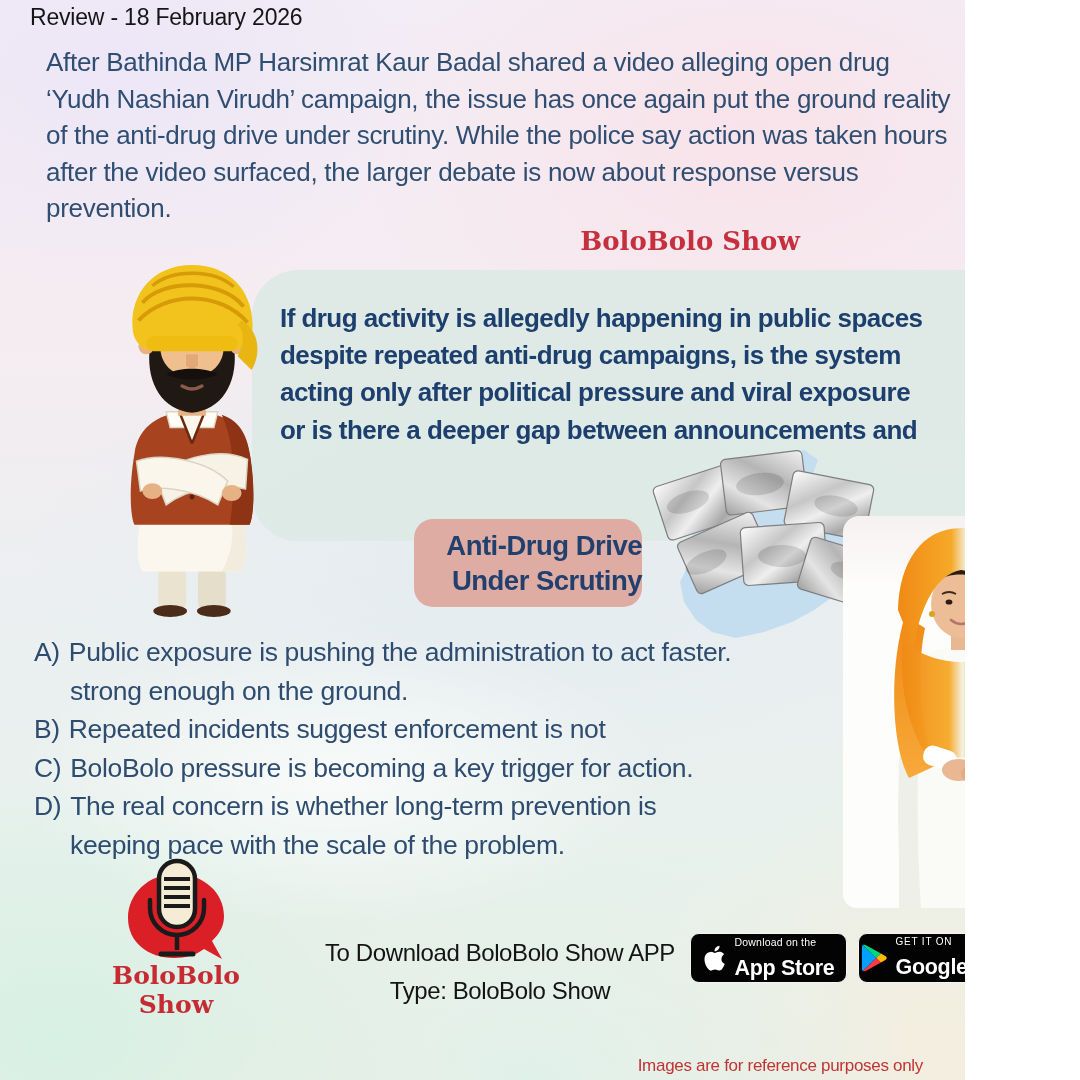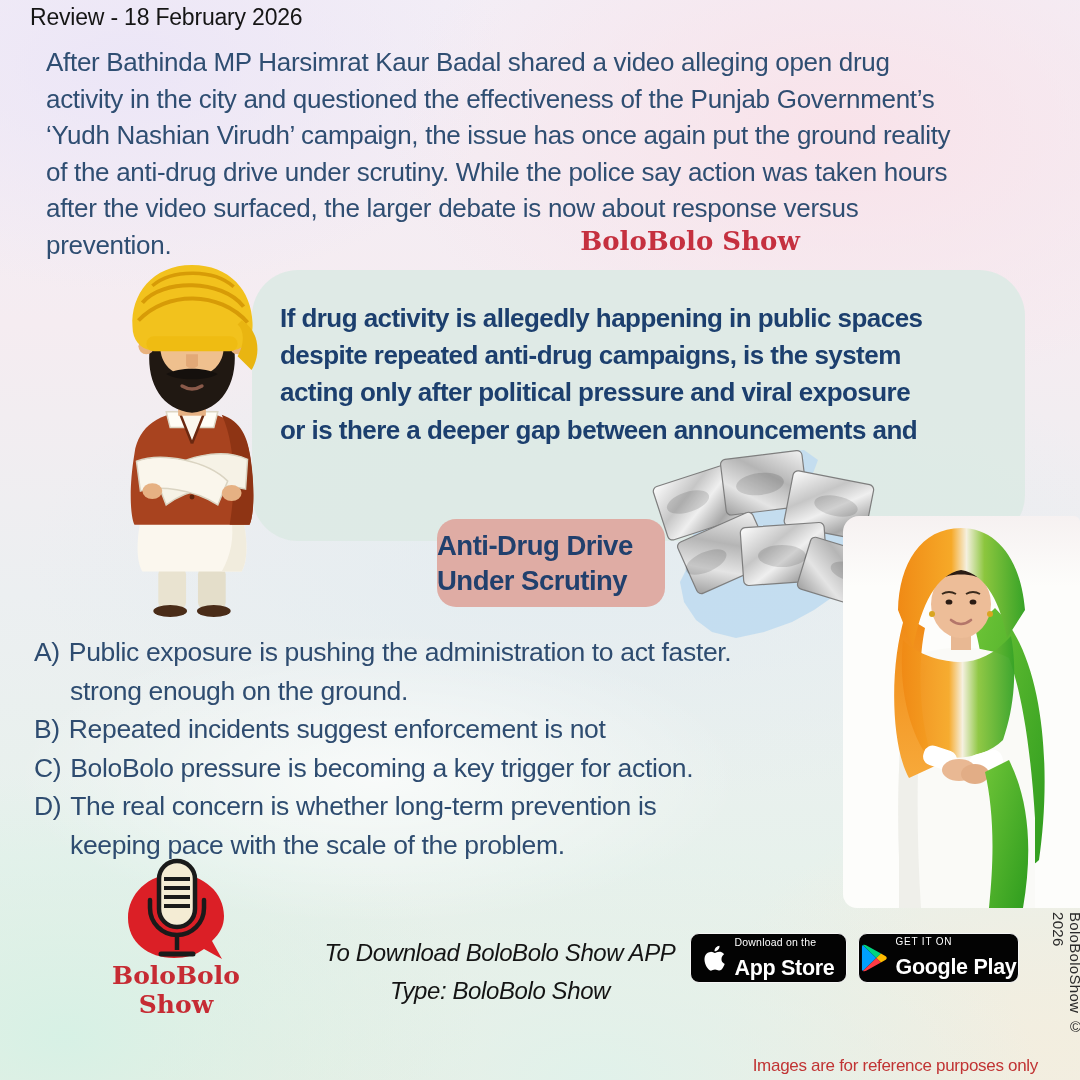--- a/index.html
+++ b/index.html
@@ -1,20 +1,20 @@
 <!DOCTYPE html>
 <html><head>
 <meta charset="utf-8">
 <style>
   * { margin:0; padding:0; box-sizing:border-box; }
   html,body { width:1080px; height:1080px; }
   body { font-family:"Liberation Sans", sans-serif; }
 
   .canvas{
-    position:relative; width:1080px; height:1080px; overflow:hidden;
+    position:relative; width:965px; height:1080px; overflow:hidden;
     background:
       radial-gradient(ellipse 60% 35% at 78% 12%, rgba(249,226,233,.95), rgba(249,226,233,0) 70%),
       radial-gradient(ellipse 50% 30% at 12% 6%,  rgba(235,229,247,.9),  rgba(235,229,247,0) 70%),
       radial-gradient(ellipse 45% 18% at 35% 72%, rgba(255,255,255,.7),  rgba(255,255,255,0) 75%),
       radial-gradient(ellipse 70% 30% at 55% 52%, rgba(226,236,240,.85), rgba(226,236,240,0) 75%),
       radial-gradient(ellipse 55% 35% at 6% 96%,  rgba(214,241,229,.95), rgba(214,241,229,0) 70%),
       radial-gradient(ellipse 55% 30% at 55% 100%,rgba(223,242,235,.9),  rgba(223,242,235,0) 75%),
       radial-gradient(ellipse 45% 35% at 97% 97%, rgba(243,238,223,.95), rgba(243,238,223,0) 70%),
       linear-gradient(180deg,#F3EEF6 0%,#F5ECF1 30%,#ECEFF1 55%,#E7F1EC 80%,#EFEDE4 100%);
   }
@@ -29,42 +29,42 @@
     font-family:"DejaVu Serif", serif; font-weight:bold; font-size:26px; color:#C5303F; }
 
   .bubble{ left:252px; top:270px; width:773px; height:271px; border-radius:46px;
     background:rgba(221,234,229,.95); padding:30px 0 0 28px; }
   .bubble .ln{ white-space:nowrap; line-height:37.2px; font-weight:bold;
     font-size:26px; letter-spacing:-0.55px; color:#1C3F6E; }
 
   .man-art{ left:100px; top:261px; width:184px; height:357px; }
   .map-art{ left:636px; top:444px; width:278px; height:208px; }
 
-  .topic-badge{ left:437px; top:519px; width:228px; height:88px; border-radius:19px;
+  .topic-badge{ left:414px; top:519px; width:228px; height:88px; border-radius:19px;
     background:#DFACA4; display:flex; flex-direction:column; justify-content:center;
-    align-items:flex-start; }
+    align-items:flex-end; }
   .topic-badge .ln{ font-weight:bold; font-size:27.5px; letter-spacing:-0.5px;
     line-height:35px; color:#21406D; white-space:nowrap; }
 
   .photo-card{ left:843px; top:516px; width:237px; height:392px;
     border-radius:16px 6px 0 14px; overflow:hidden;
     background:linear-gradient(180deg,#f6f1f1 0%,#fdfdfb 18%); }
 
   .options{ left:34px; top:633px; color:#2E4C70; font-size:26.5px; letter-spacing:-0.35px; }
   .options .ln{ white-space:nowrap; line-height:38.6px; }
   .opt-label{ margin-right:9px; }
   .indent{ padding-left:36px; }
 
   .logo-art{ left:112px; top:858px; width:152px; height:104px; }
   .logo-word{ left:76px; top:961px; width:200px; text-align:center;
     font-family:"DejaVu Serif", serif; font-weight:bold; font-size:25px; color:#C62B33; }
 
   .dl-text{ left:322px; top:934px; width:356px; text-align:center;
     font-size:24px; letter-spacing:-0.4px; color:#141414; }
-  .dl-text .ln{ line-height:38px; white-space:nowrap;font-style:italic; }
+  .dl-text .ln{ line-height:38px; white-space:nowrap; }
 
   .store-badge{ height:50px; background:#030303; border:1px solid #f5f5f5;
     border-radius:9px; display:flex; align-items:center; justify-content:center;
     gap:9px; color:#fff; }
   .badge-as{ left:690px; top:933px; width:157px; }
   .badge-gp{ left:858px; top:933px; width:161px;justify-content:center; }
   .badge-col{ display:flex; flex-direction:column; line-height:1; }
   .badge-cap{ font-size:10.5px; letter-spacing:.2px; margin-bottom:2px; }
   .badge-cap.upper{ font-size:10px; letter-spacing:.8px; }
   .badge-store{ font-size:21.5px; font-weight:bold; letter-spacing:-0.3px;margin-top:8px; }
@@ -80,21 +80,20 @@
 </style>
 </head>
 <body>
 
 <div class="canvas">
 
   <div class="abs date">Review - 18 February 2026</div>
 
   <div class="abs intro">
     <div class="ln">After Bathinda MP Harsimrat Kaur Badal shared a video alleging open drug</div>
-    <div class="ln">activity in the city and questioned the effectiveness of the Punjab Government’s</div>
     <div class="ln">‘Yudh Nashian Virudh’ campaign, the issue has once again put the ground reality</div>
     <div class="ln">of the anti-drug drive under scrutiny. While the police say action was taken hours</div>
     <div class="ln">after the video surfaced, the larger debate is now about response versus</div>
     <div class="ln">prevention.</div>
   </div>
 
   <div class="abs brand-top">BoloBolo Show</div>
 
   <div class="abs bubble">
     <div class="ln">If drug activity is allegedly happening in public spaces</div>

